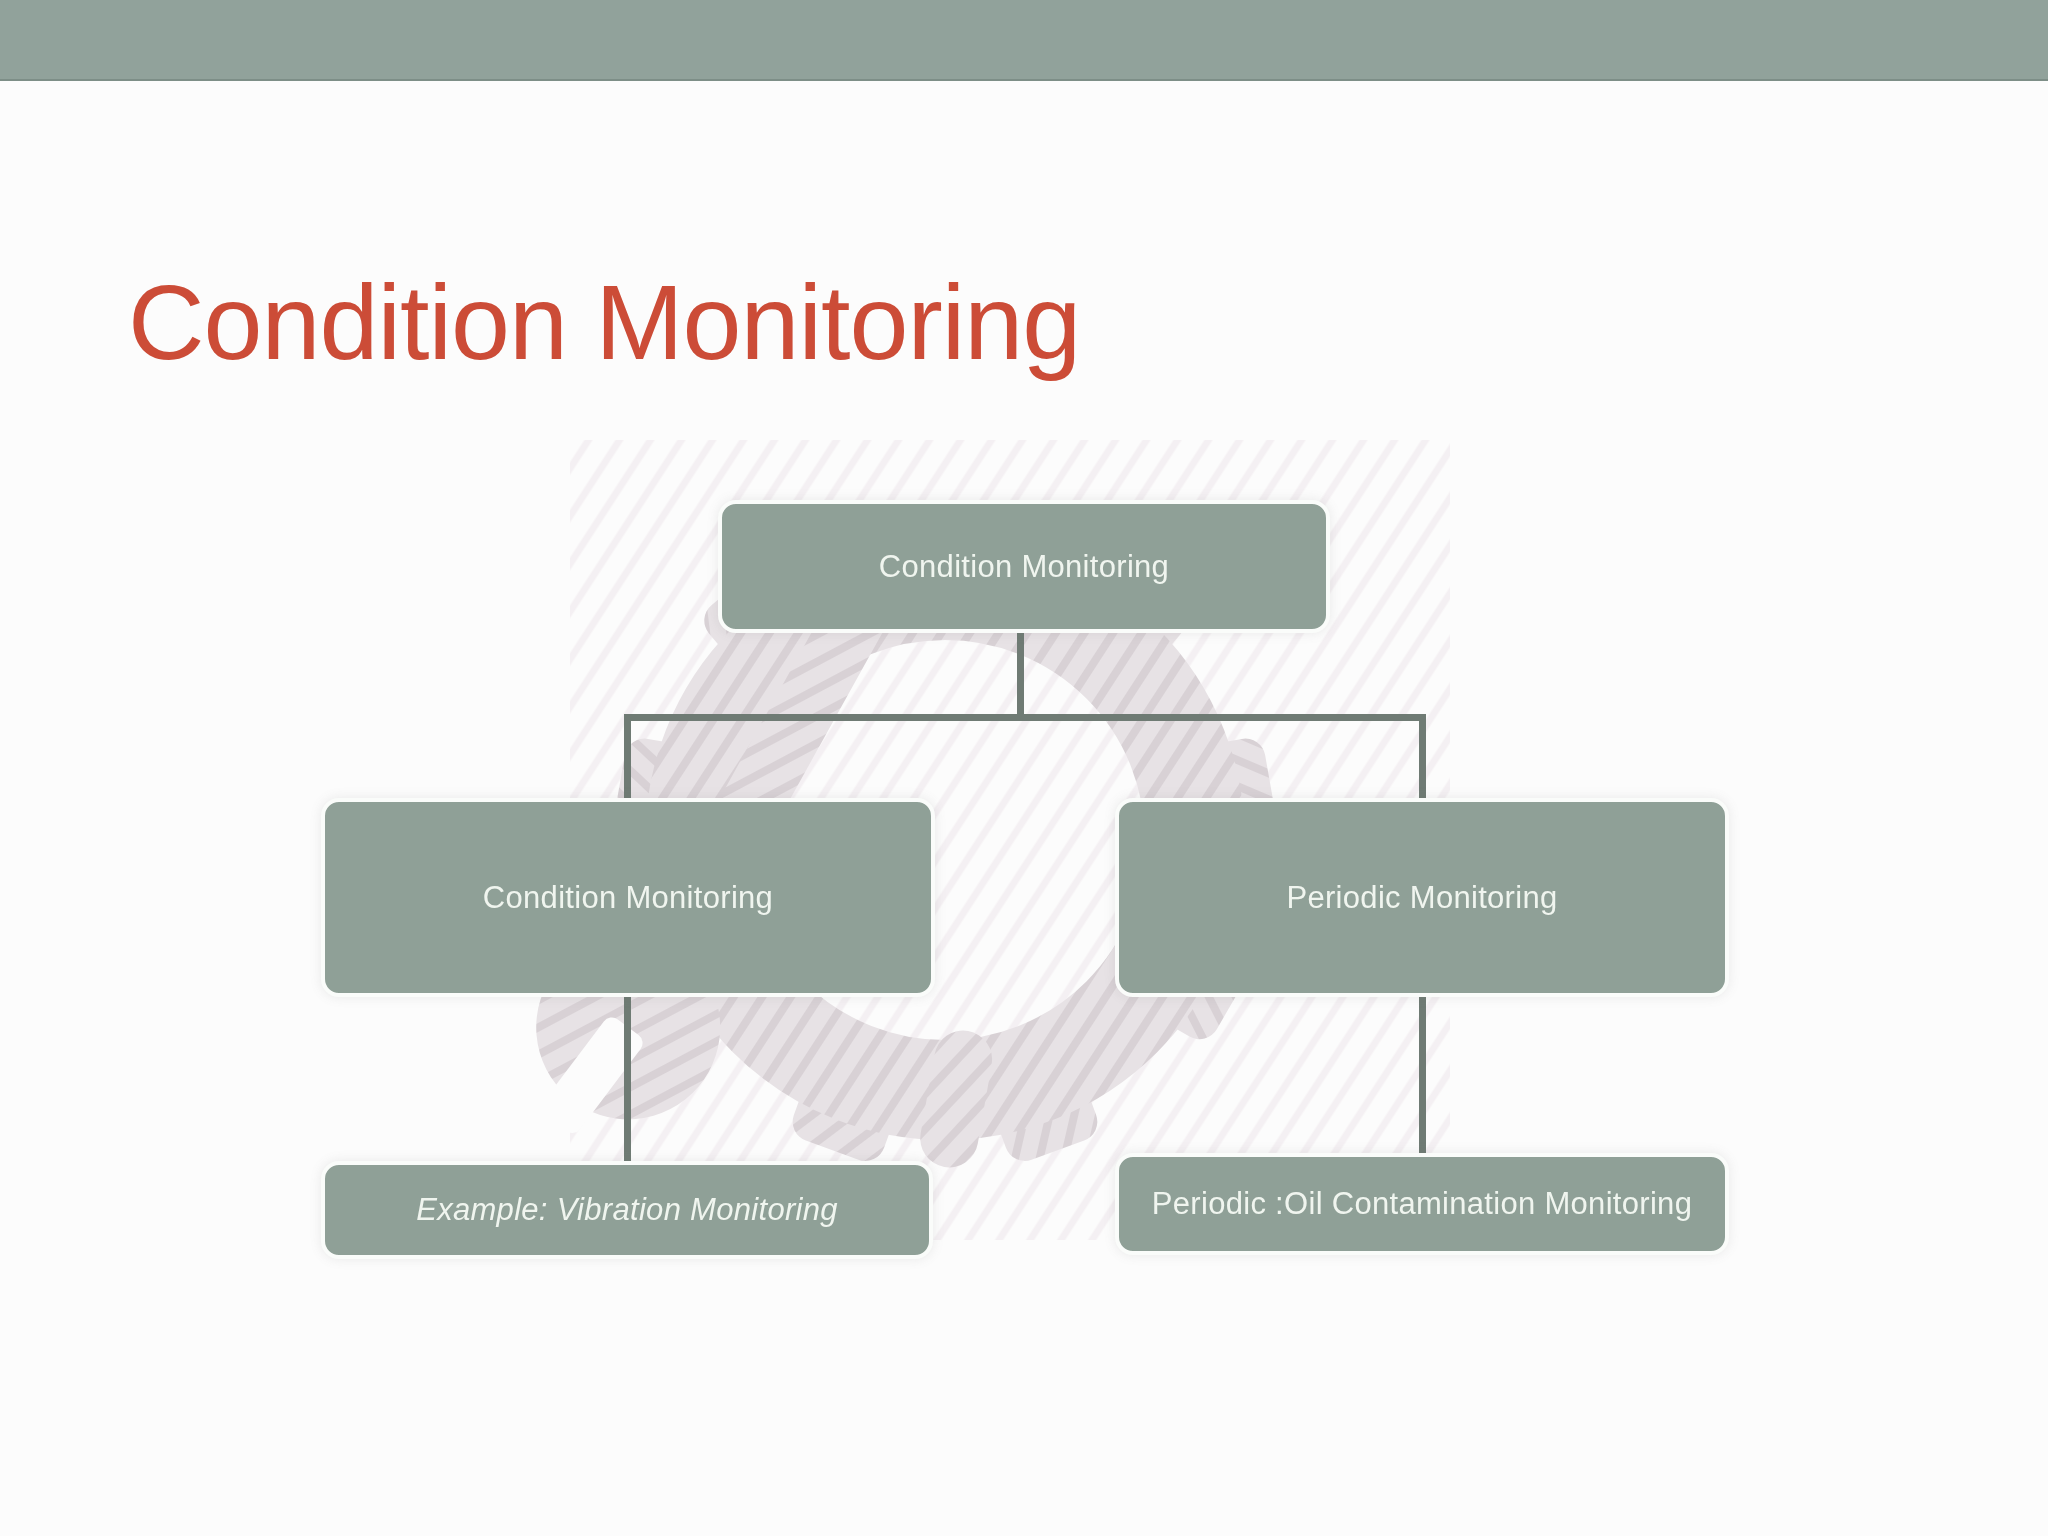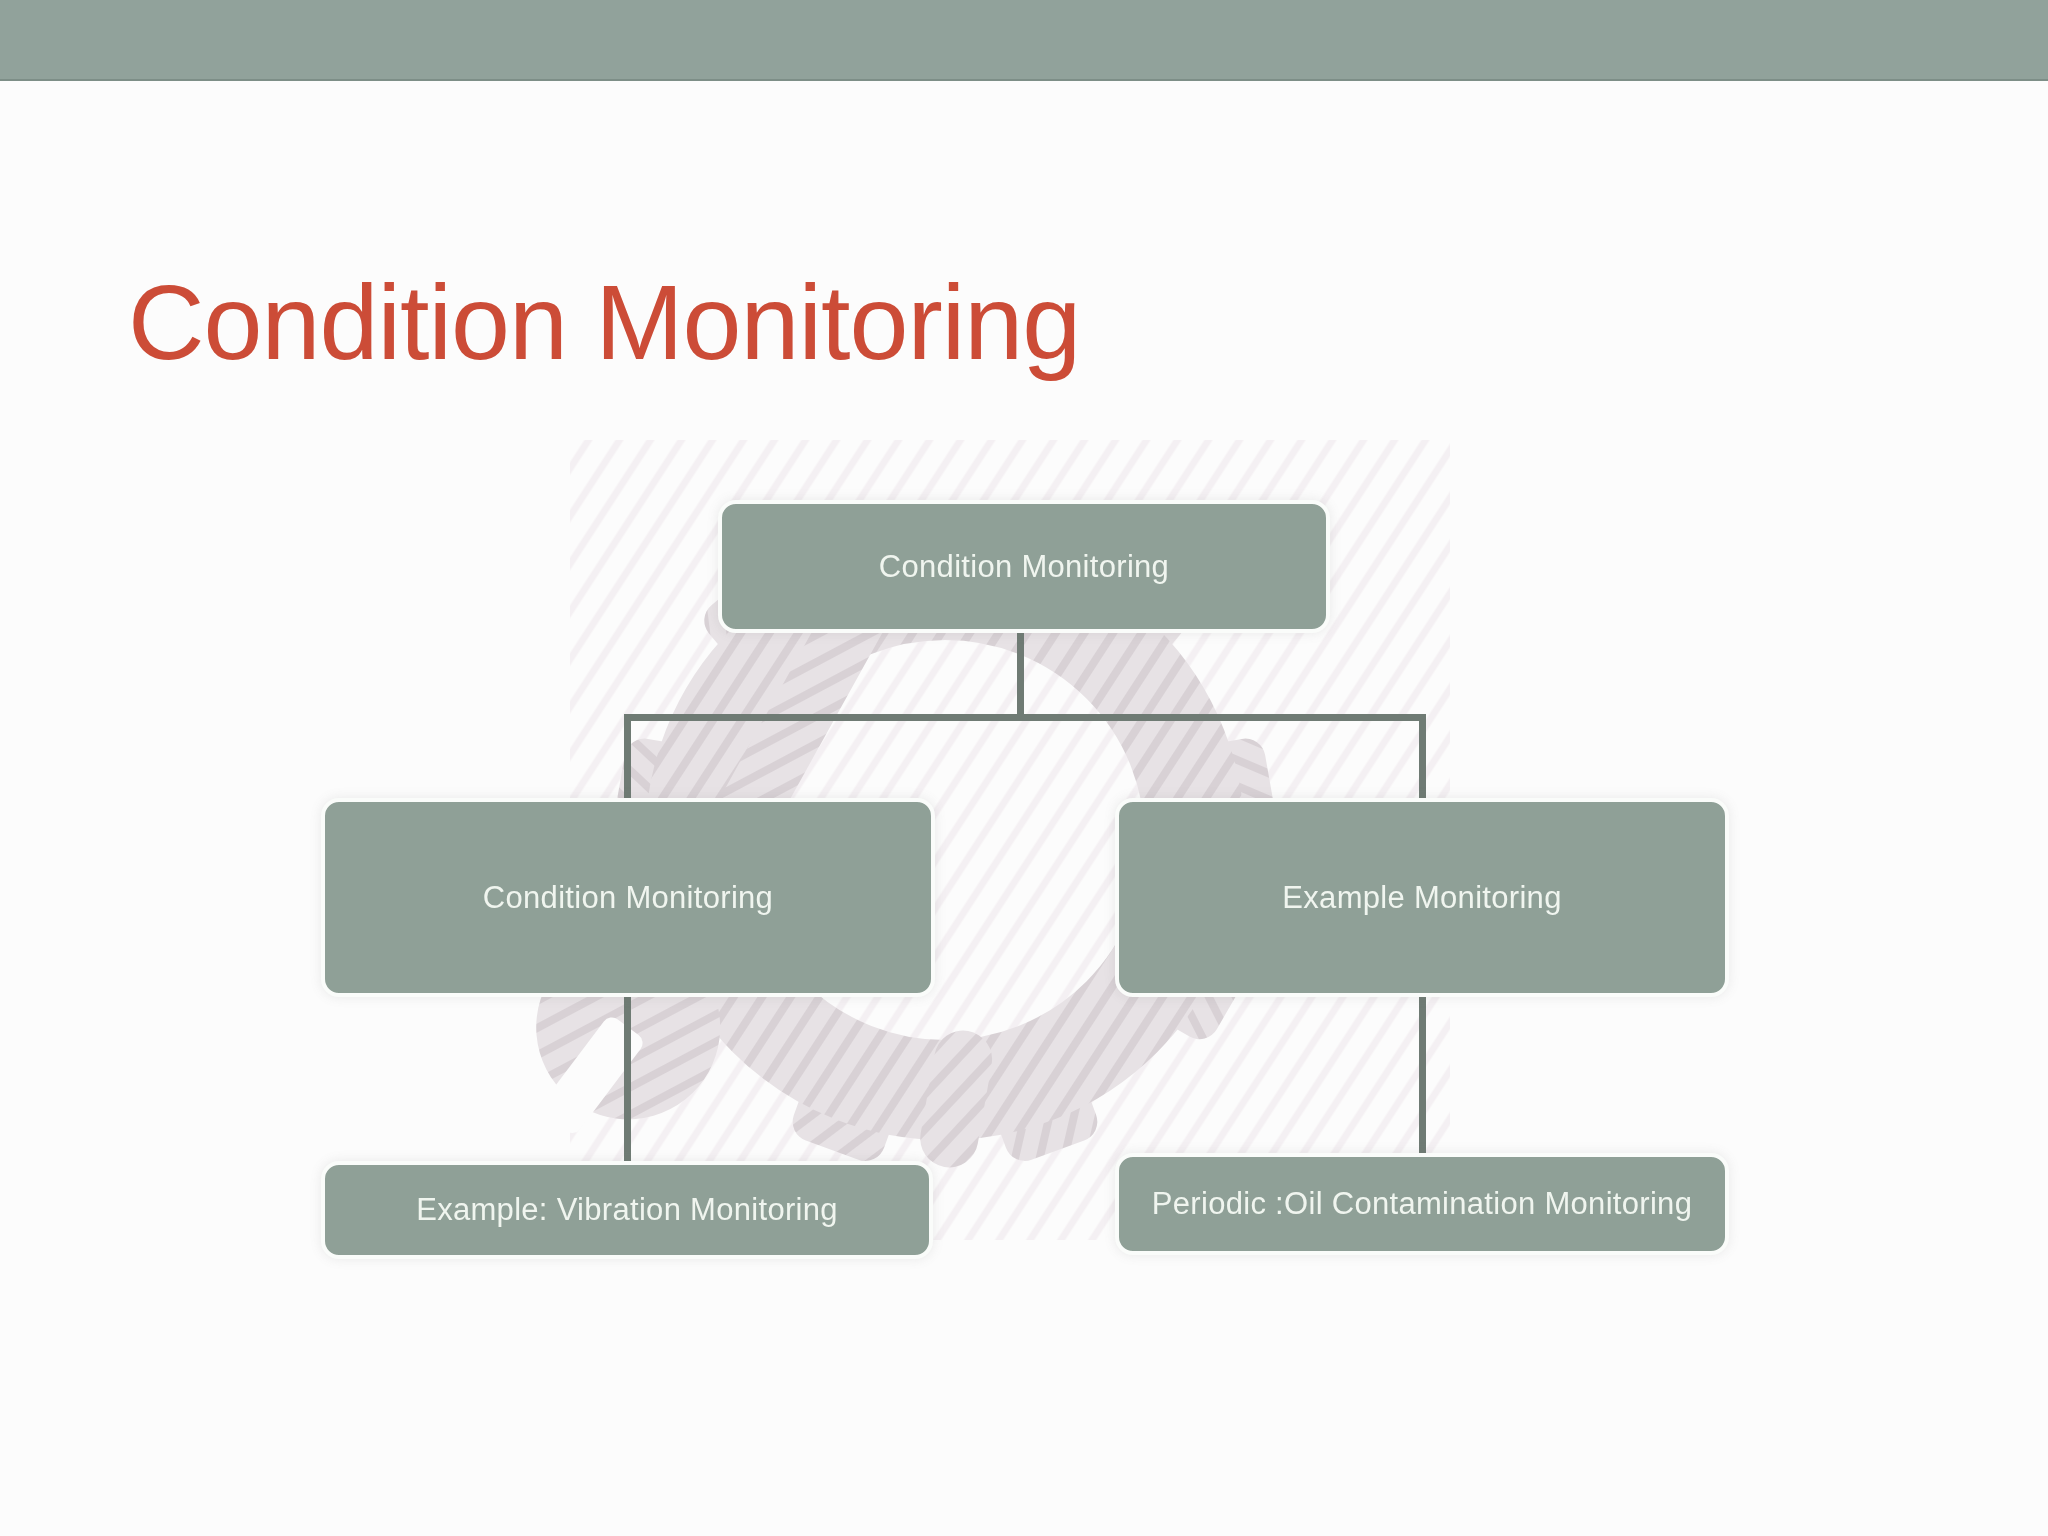--- a/index.html
+++ b/index.html
@@ -68,21 +68,21 @@
     align-items: center;
     justify-content: center;
     text-align: center;
     color: var(--box-text-color, #F0F5EF);
     font-size: 31px;
     letter-spacing: 0.3px;
   }
   .node-root          { left: 718px;  top: 500px;  width: 612px; height: 133px; }
   .node-left          { left: 321px;  top: 798px;  width: 614px; height: 199px; }
   .node-right         { left: 1115px; top: 798px;  width: 614px; height: 199px; }
-  .node-left-example  { left: 321px;  top: 1161px; width: 612px; height: 98px;  }
+  .node-left-example  { left: 321px;  top: 1161px; width: 612px; height: 98px; font-style: italic;  }
   .node-right-example { left: 1115px; top: 1153px; width: 614px; height: 102px; }
 </style>
 </head>
 <body>
 
 <div class="header-bar"></div>
 
 <h1 class="slide-title">Condition Monitoring</h1>
 
 <svg class="watermark" viewBox="0 0 1000 800" xmlns="http://www.w3.org/2000/svg" aria-hidden="true">
@@ -135,21 +135,21 @@
 
 <div class="node node-root">
   <span>Condition Monitoring</span>
 </div>
 
 <div class="node node-left">
   <span>Condition Monitoring</span>
 </div>
 
 <div class="node node-right">
-  <span>Example Monitoring</span>
+  <span>Periodic Monitoring</span>
 </div>
 
 <div class="node node-left-example">
   <span>Example: Vibration Monitoring</span>
 </div>
 
 <div class="node node-right-example">
   <span>Periodic :Oil Contamination Monitoring</span>
 </div>
 

